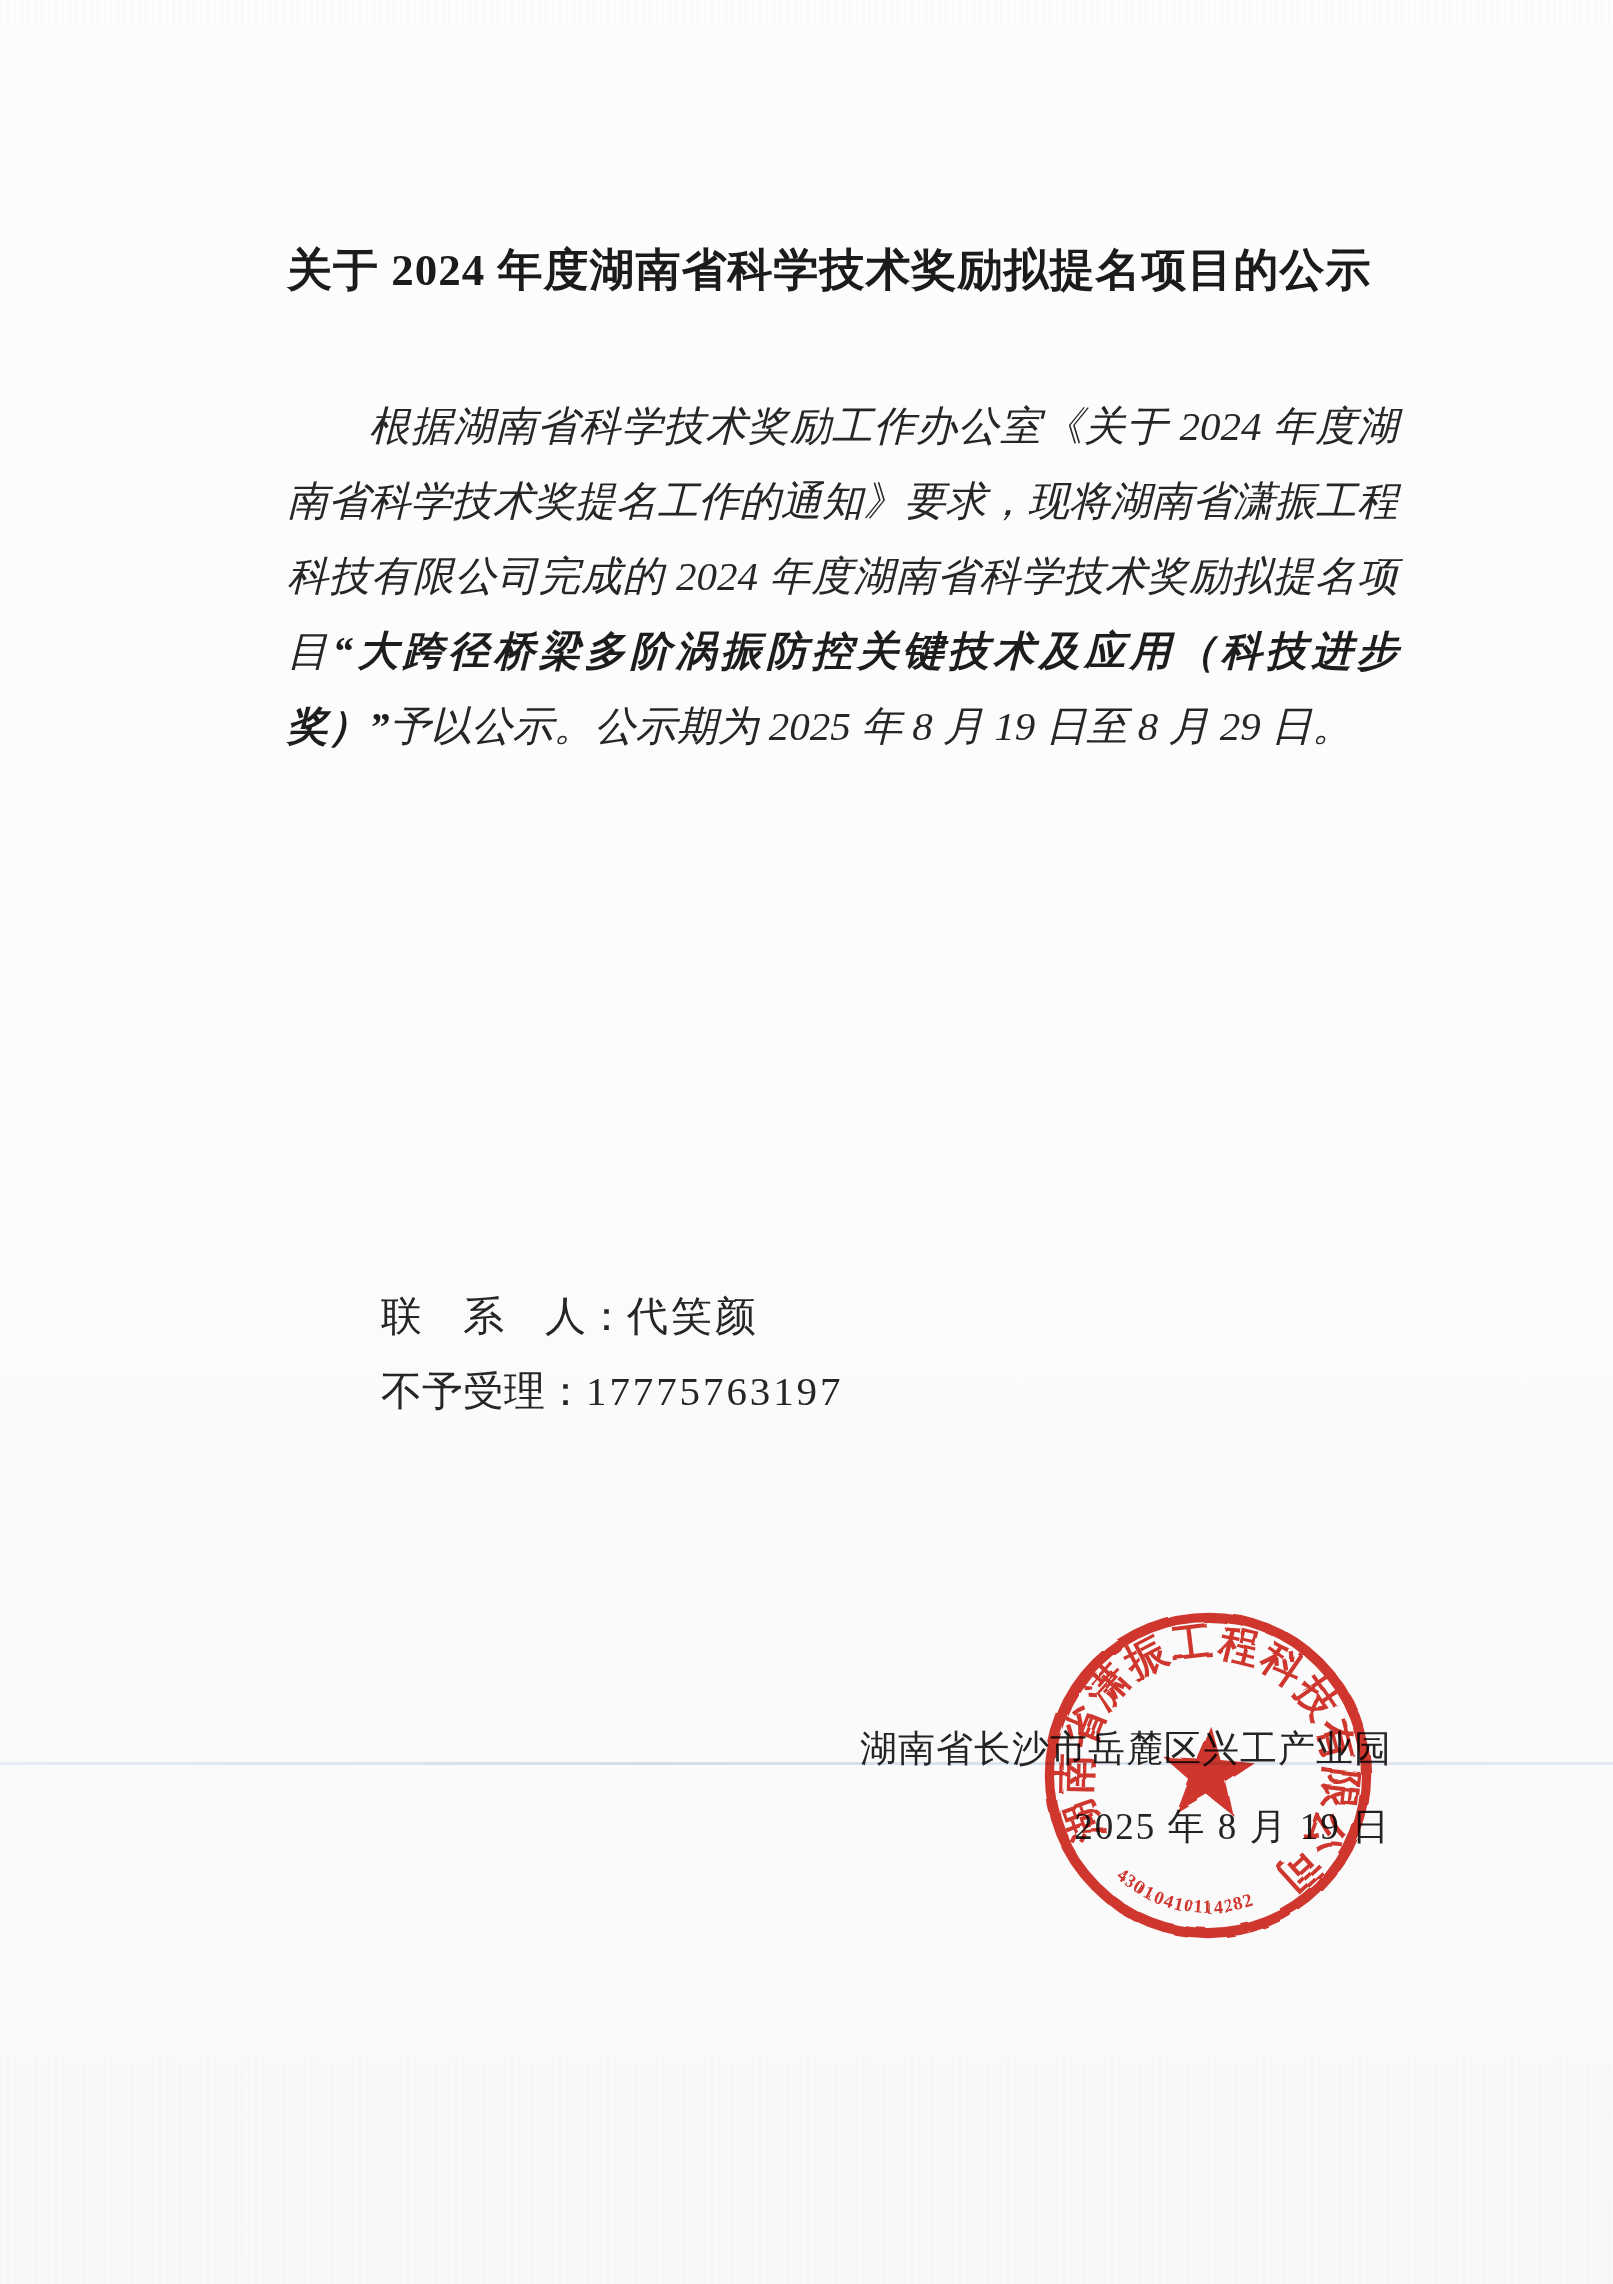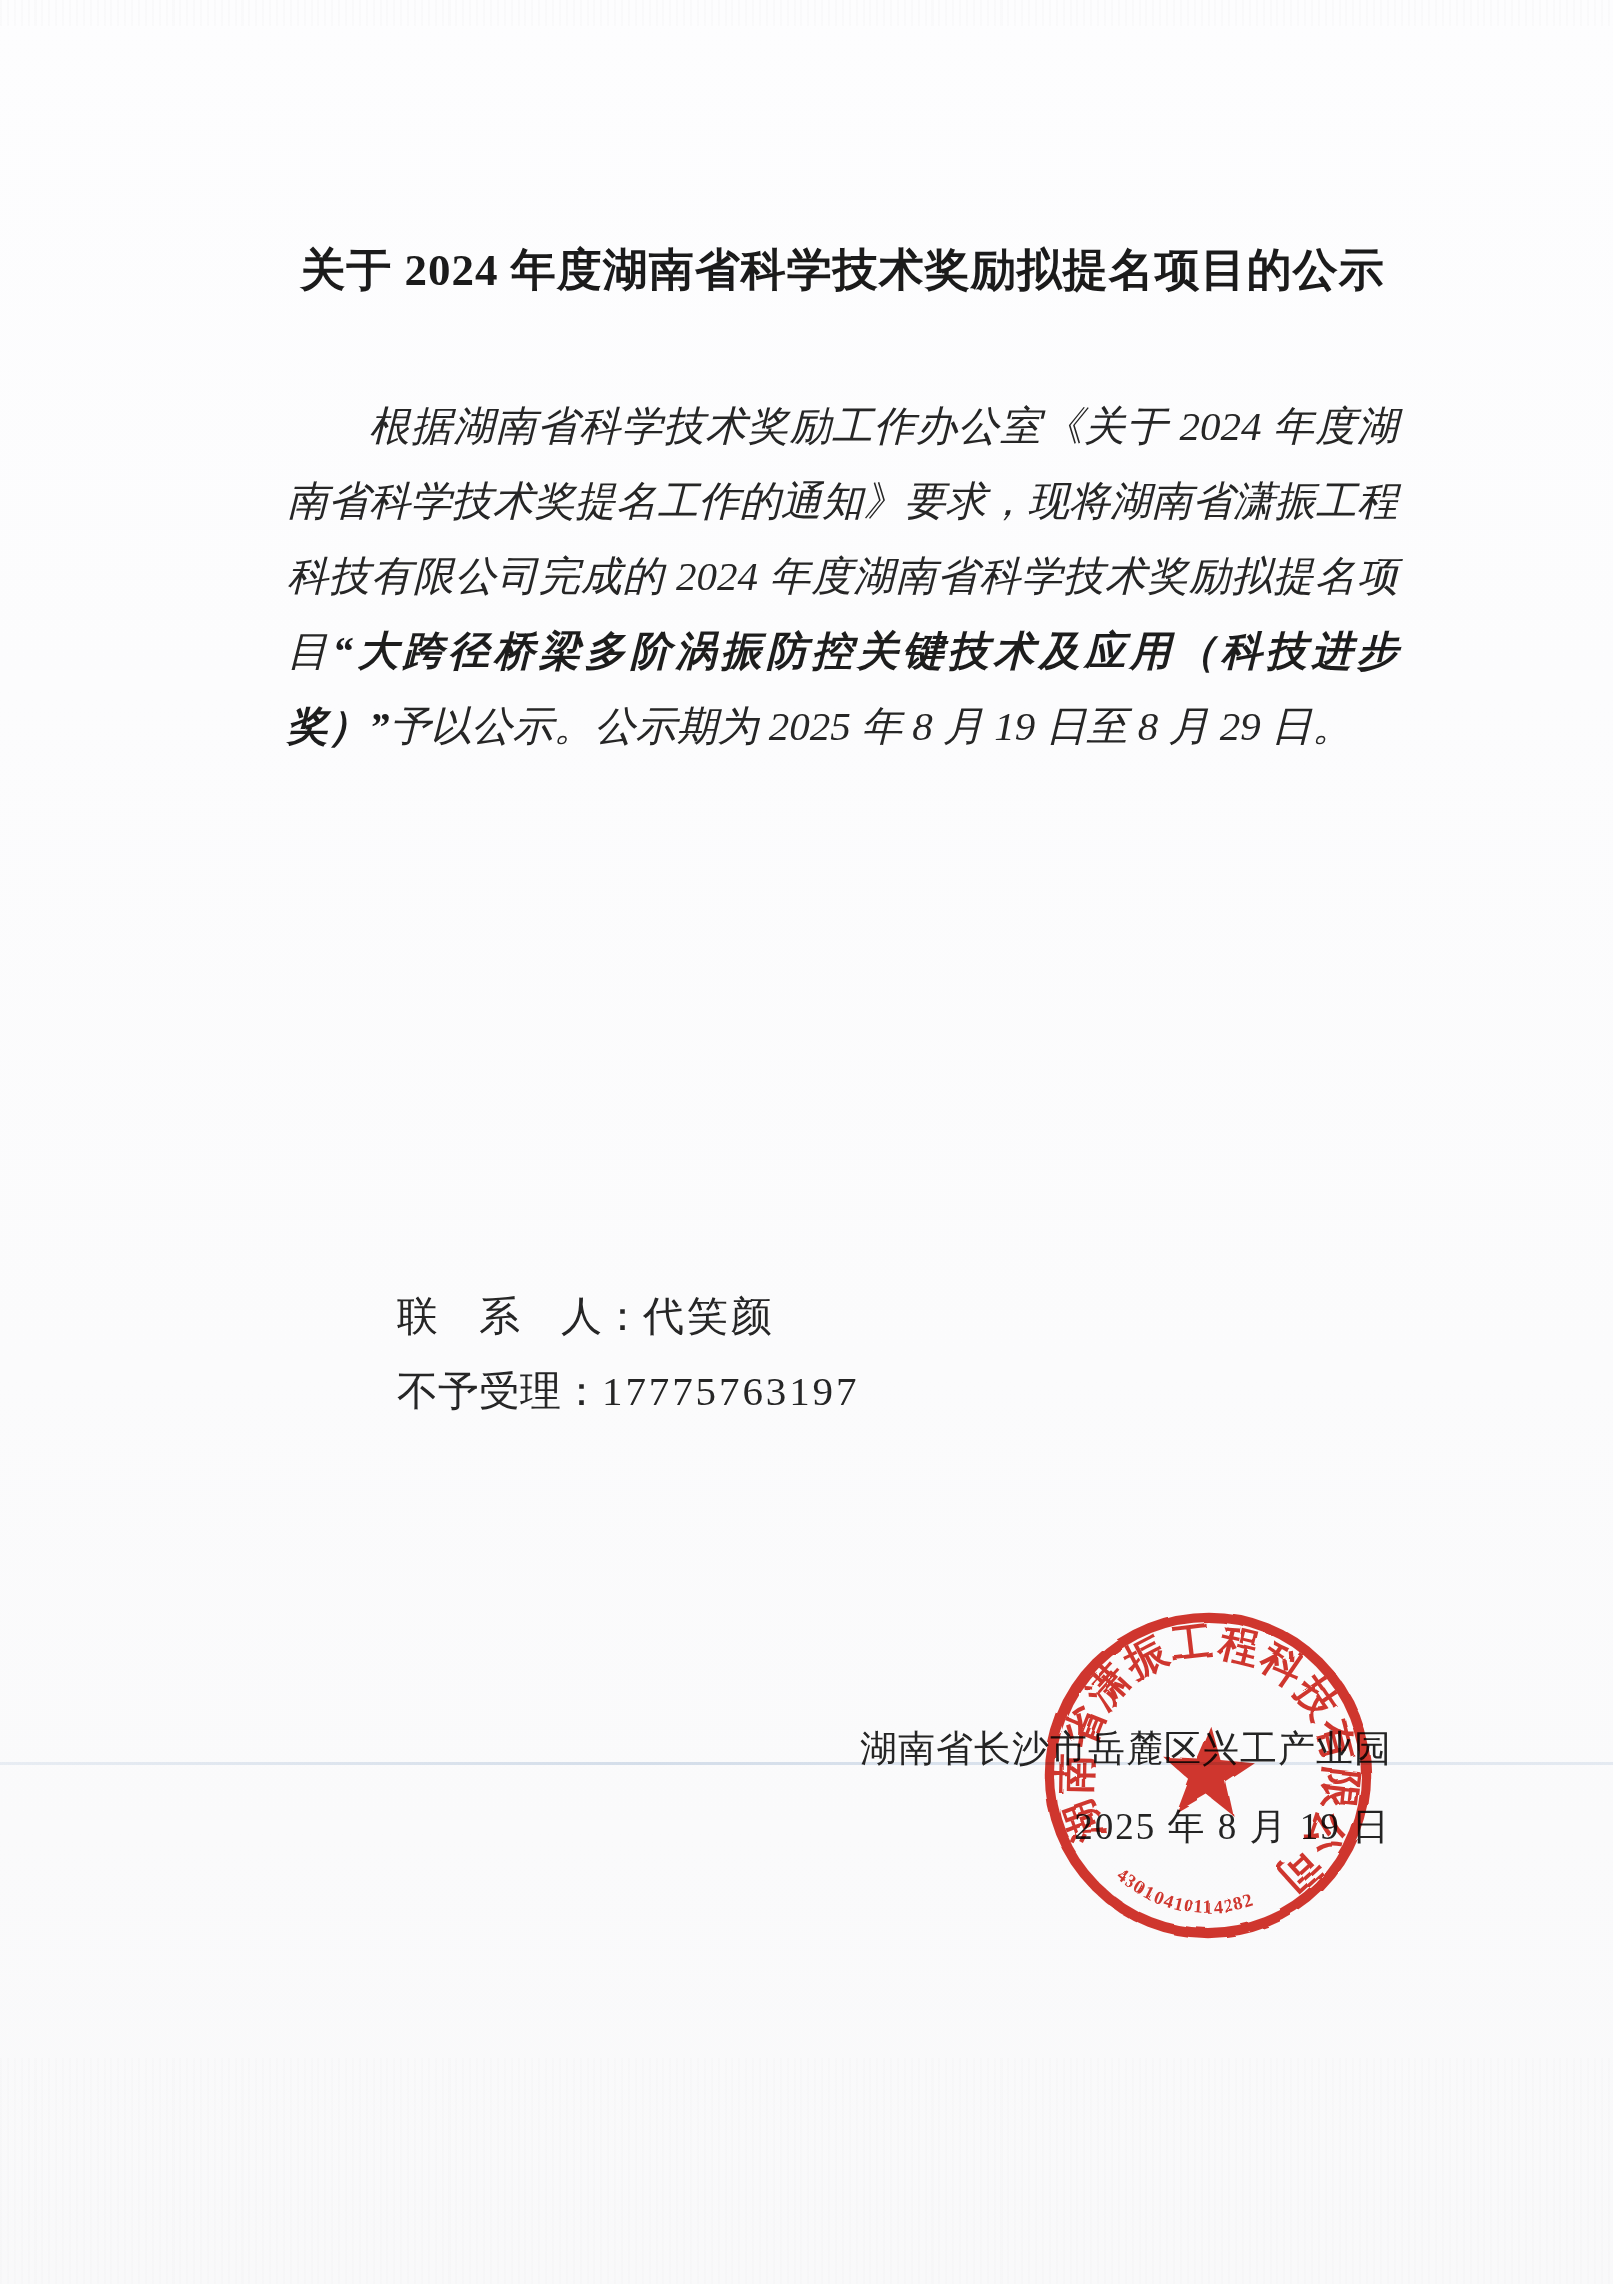--- a/index.html
+++ b/index.html
@@ -24,39 +24,39 @@
   .noise-bottom { top:2058px; height:226px; opacity:.35; }
   .scan-line {
     position:absolute; left:0; top:1762px; width:100%; height:2.9px;
     background:linear-gradient(90deg,
       rgba(150,175,205,.18), rgba(150,175,205,.38) 40%, rgba(150,175,205,.22));
     pointer-events:none;
   }
 
   .doc-title {
     position:absolute; left:287px; top:243px; width:1111px;
-    margin:0; text-align:center;
+    margin:0; 
     font-size:45px; line-height:55px; font-weight:bold;
     letter-spacing:1px; color:#1b1b1b;
   }
   .body-text {
     position:absolute; left:287px; top:389px; width:1111px;
     font-size:41px; line-height:75px;
     text-align:justify; text-justify:inter-ideograph;
     color:#262626;
     font-style:italic;
   }
   .body-text p { margin:0; text-indent:82px; }
   .body-text .b { font-weight:bold; color:#1d1d1d; }
 
   .contact-block {
     position:absolute; left:381px; top:1279px;
     font-size:41px; line-height:75px; color:#262626;
   }
-  .contact-line { white-space:pre;margin-left:16px; }
+  .contact-line { white-space:pre; }
   .contact-line .val { letter-spacing:2.9px; }
 
   .sig-company {
     position:absolute; left:0; top:1725px; width:1392px;
     text-align:right; font-size:37px; line-height:47px; color:#242424;
     letter-spacing:1px;
   }
   .sig-date {
     position:absolute; left:0; top:1803px; width:1391px;
     text-align:right; font-size:37px; line-height:47px; color:#242424;

